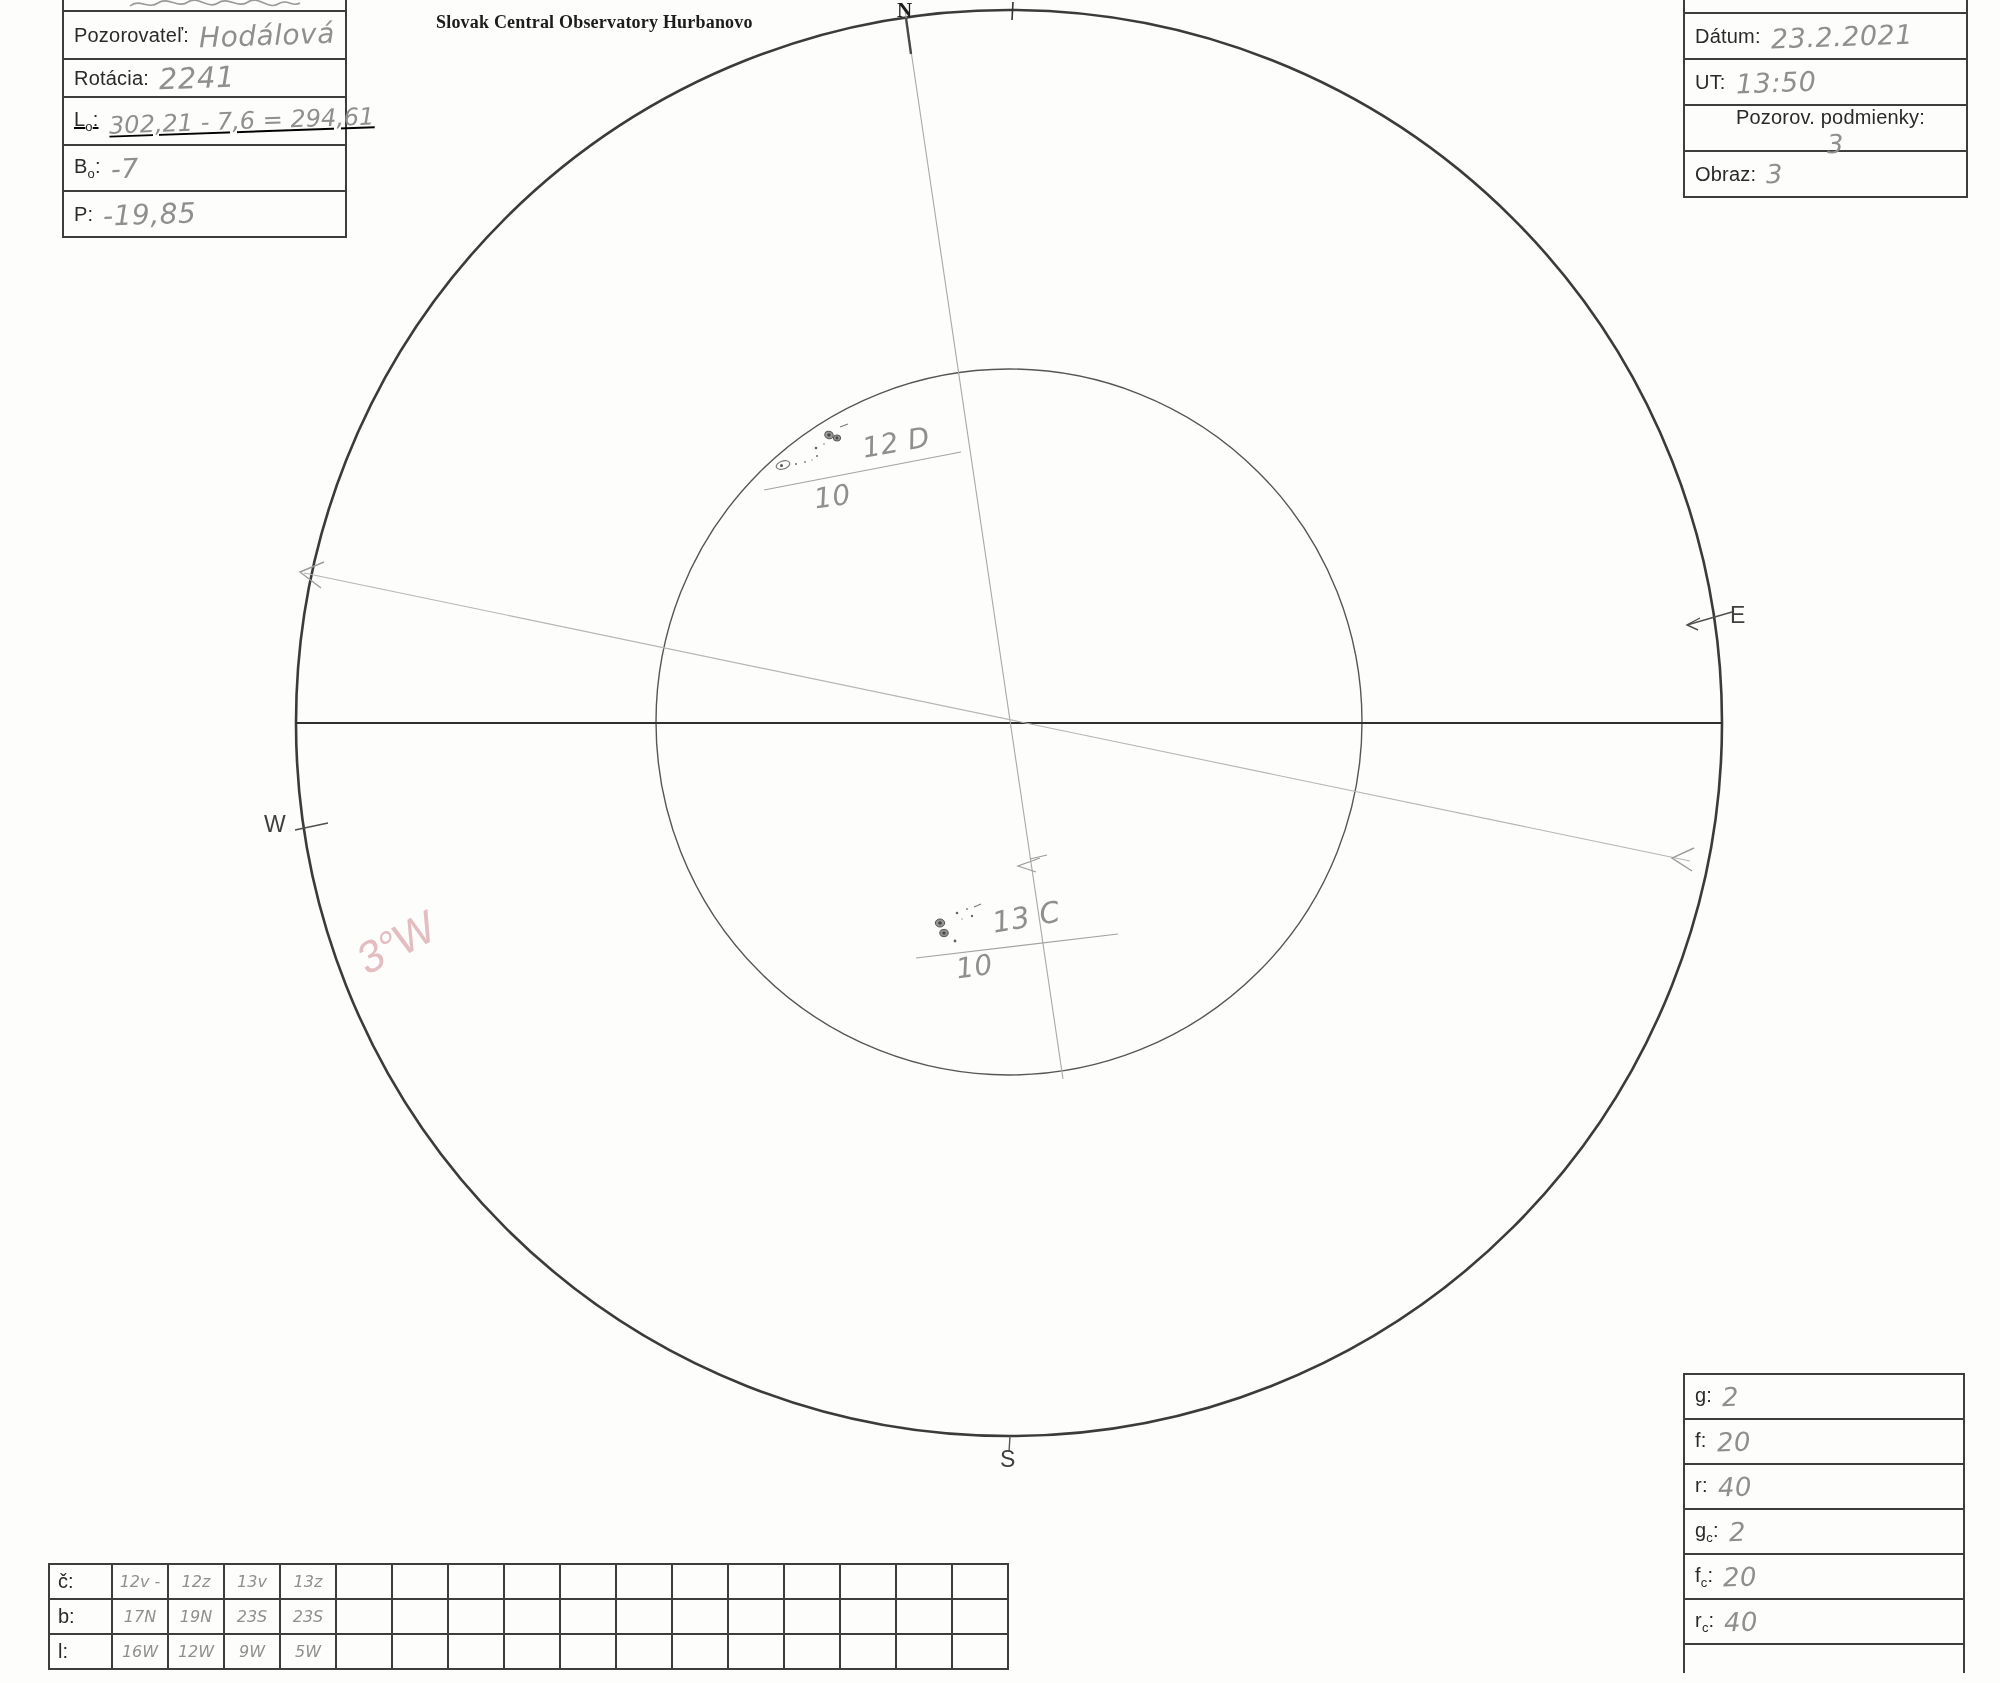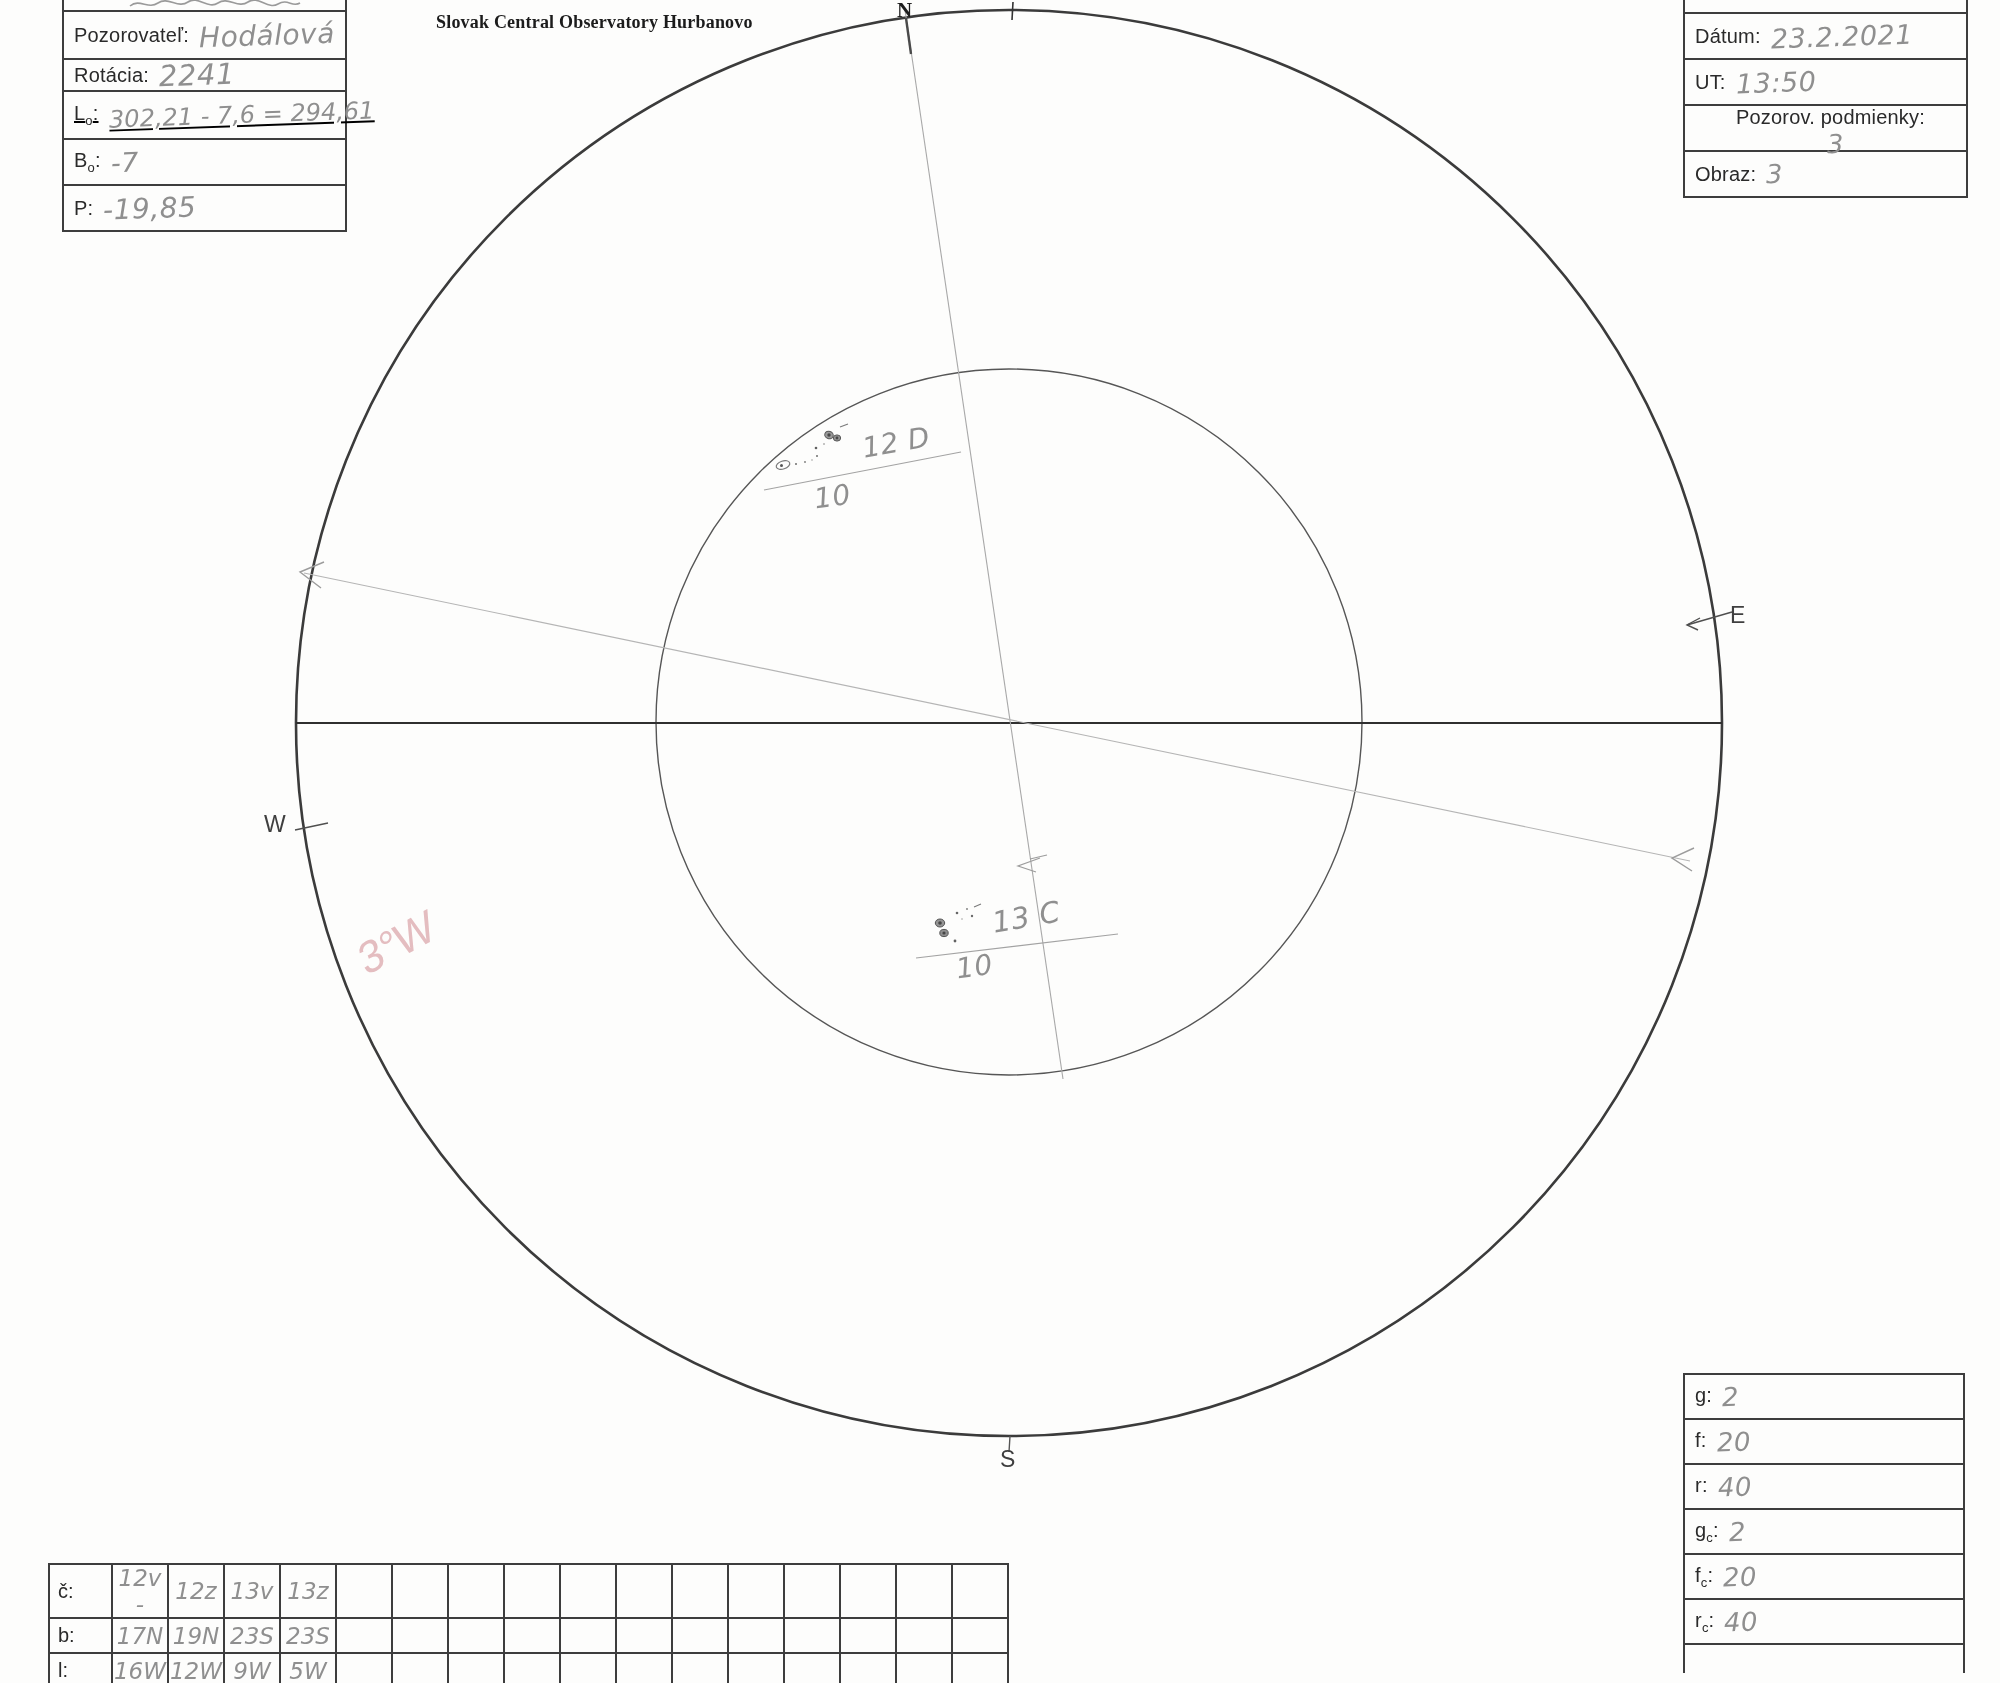--- a/index.html
+++ b/index.html
@@ -37,21 +37,21 @@
     transform:rotate(-28deg) skewX(-8deg);transform-origin:left top;
   }
   
   table.obs{border-collapse:collapse;table-layout:fixed;}
   table.obs td{
     box-sizing:border-box;border:2px solid #3d3d3d;height:35px;
     text-align:center;padding:0;overflow:visible;
   }
   table.obs td.lbl{text-align:left;padding-left:8px;font-size:20px;color:#2a2a2a;}
   table.obs td.hw{
-    font-family:"DejaVu Sans",sans-serif;font-style:italic;color:#8f8f8f;font-size:23px;
+    font-family:"DejaVu Sans",sans-serif;font-style:italic;color:#8f8f8f;font-size:16px;
   }
 </style>
 </head>
 <body>
 
 <div class="page">
 
   <svg class="layer" width="2000" height="1683" viewBox="0 0 2000 1683">
 
     <circle cx="1009" cy="723" r="713" fill="none" stroke="#3b3b3b" stroke-width="2.6"></circle>
@@ -138,21 +138,21 @@
   <div class="abs hand annot" style="left:956px;top:950px;font-size:28px;transform:rotate(-8deg);">10</div>
 
   <div class="abs red-note" style="left:352px;top:938px;">3°W</div>
 
   <div class="box" style="left:62px;top:0;width:285px;">
     <div class="box-row partial-top" style="height:12px;"></div>
     <div class="box-row" style="height:50px;">
       <span class="plabel">Pozorovateľ:</span>
       <span class="hand" style="font-size:28px;">Hodálová</span>
     </div>
-    <div class="box-row" style="height:34px;">
+    <div class="box-row" style="height:40px;">
       <span class="plabel">Rotácia:</span>
       <span class="hand" style="font-size:29px;">2241</span>
     </div>
     <div class="box-row" style="height:50px;text-decoration:underline;">
       <span class="plabel"><span>L</span><sub>o</sub><span>:</span></span>
       <span class="hand" style="font-size:24px;letter-spacing:0;">302,21 - 7,6 = 294,61</span>
     </div>
     <div class="box-row" style="height:48px;">
       <span class="plabel"><span>B</span><sub>o</sub><span>:</span></span>
       <span class="hand" style="font-size:27px;">-7</span>

